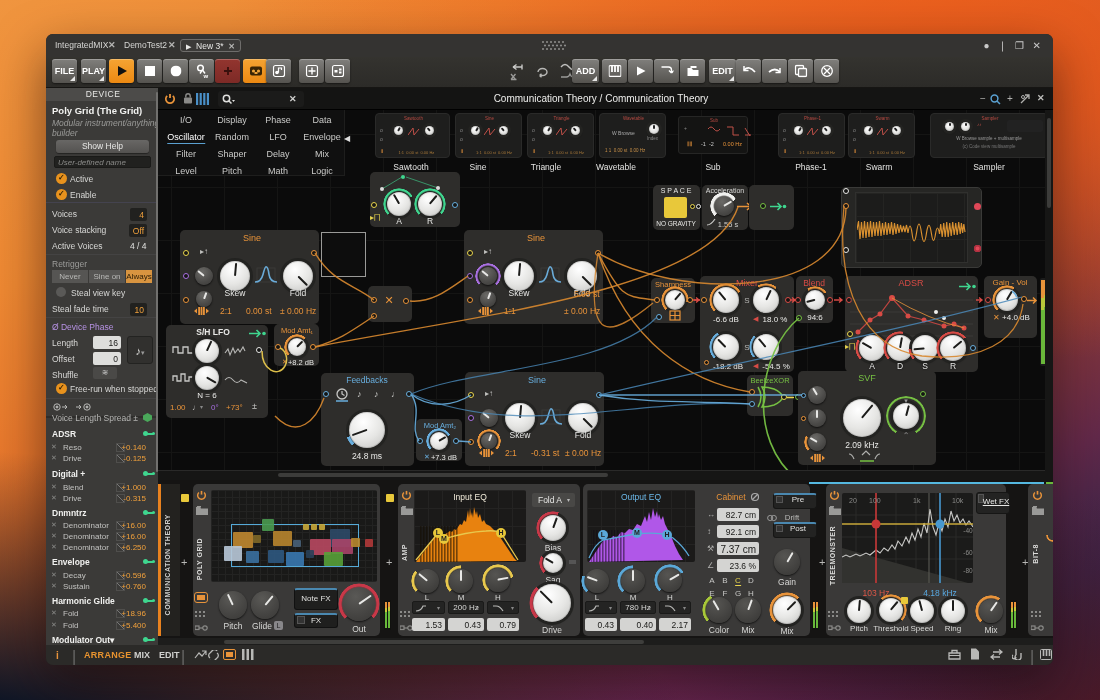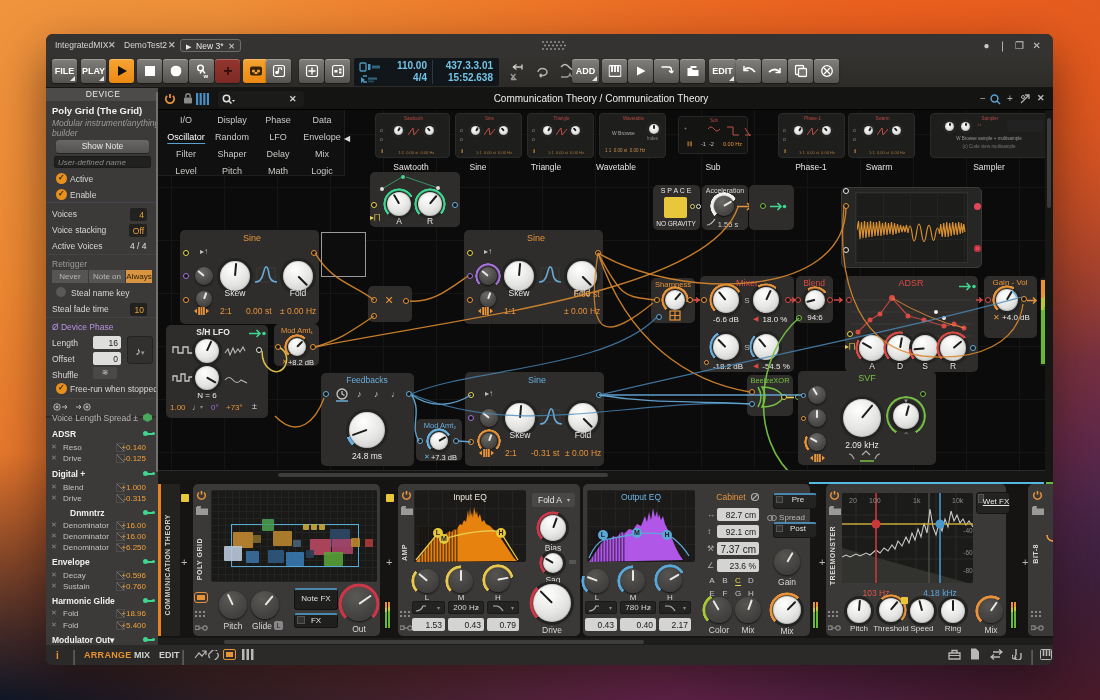--- a/index.html
+++ b/index.html
@@ -146,35 +146,20 @@
         </svg>
       </span>
     <span class="b" style="left:279px">
         <svg width="13" height="13" viewBox="0 0 13 13">
           <rect x="1" y="1" width="11" height="11" rx="2" fill="none" stroke="#fff" stroke-width="1.2"></rect>
           <rect x="3" y="5.5" width="3" height="2.5" fill="#fff"></rect>
           <rect x="7.5" y="4" width="2.5" height="2" fill="#fff"></rect>
           <rect x="7.5" y="7" width="2.5" height="2" fill="#fff"></rect>
         </svg>
       </span>
-    <div id="tempo">
-      <svg class="abs" style="left:5px;top:4px" width="22" height="22" viewBox="0 0 22 22" fill="#4a98c0">
-          <rect x="1" y="1" width="6" height="8" rx="1" fill="none" stroke="#4a98c0" stroke-width="1.3"></rect>
-          <rect x="9" y="2" width="2.5" height="6"></rect>
-          <rect x="13" y="3.5" width="8" height="3" opacity=".6"></rect>
-          <path d="M2 15 l4 3 -4 3 Z"></path>
-          <path d="M8 14 h-4 M8 20 h-4" stroke="#4a98c0" stroke-width="1.5"></path>
-          <rect x="9" y="15.5" width="9" height="2.2" opacity=".6"></rect>
-          <rect x="9" y="18.5" width="6" height="1.8" opacity=".4"></rect>
-        </svg>
-      <span class="r" style="left:12px;top:2px;width:61px">110.00</span>
-      <span class="r" style="left:12px;top:14px;width:61px">4/4</span>
-      <span class="r" style="left:82px;top:2px;width:57px">437.3.3.01</span>
-      <span class="r" style="left:82px;top:14px;width:57px">15:52.638</span>
-    </div>
     <svg class="abs" style="left:462px;top:6px" width="17" height="19" viewBox="0 0 17 19">
         <path d="M14 4 h-9 M5 4 l3.5 -2.5 M5 4 l3.5 2.5 M14 1.5 v5" stroke="#c8c8c6" stroke-width="1.4" fill="none"></path>
         <path d="M3 11 l4.5 5.5 M3 16.5 l4.5 -5.5 M3 16.5 h5.5" stroke="#9a9a98" stroke-width="1.3" fill="none"></path>
       </svg>
     <svg class="abs" style="left:489px;top:8px" width="19" height="14" viewBox="0 0 19 14">
         <path d="M3 7 a4.5 3.5 0 1 1 4.5 3.5 l-3 0 m0 0 l2 -1.8 m-2 1.8 l2 1.8" stroke="#b8b8b6" stroke-width="1.4" fill="none"></path>
       </svg>
     <svg class="abs" style="left:514px;top:5px" width="18" height="20" viewBox="0 0 18 20">
         <path d="M1 5 q4 -5 8 0 t8 0" stroke="#c0c0be" stroke-width="1.4" fill="none"></path>
         <path d="M1 15 h5.5 q2.5 0 3.5 -3 q1 3 3.5 3 h3.5" stroke="#9a9a98" stroke-width="1.3" fill="none"></path>
@@ -225,40 +210,40 @@
         <svg width="13" height="13" viewBox="0 0 13 13">
           <circle cx="6.5" cy="6.5" r="5.3" fill="none" stroke="#fff" stroke-width="1.3"></circle>
           <path d="M3.5 3.5 l6 6 M9.5 3.5 l-6 6" stroke="#fff" stroke-width="1.3"></path>
         </svg>
       </span>
   </div>
   <div id="lpanel">
     <div id="lphead">DEVICE</div>
     <div class="t" style="left:6px;top:17px;color:#f2f2f0;font-weight:bold;font-size:9.5px">Poly Grid (The Grid)</div>
     <div class="t" style="left:6px;top:30px;color:#9a9a98;font-style:italic;font-size:8.5px">Modular instrument/anything<br>builder</div>
-    <div class="t" style="left:10px;top:52px;width:93px;height:13px;background:linear-gradient(#686765,#545250);border-radius:3px;text-align:center;line-height:13px;color:#e8e8e6;box-shadow:0 1px 1px rgba(0,0,0,.4)">Show Note</div>
+    <div class="t" style="left:10px;top:52px;width:93px;height:13px;background:linear-gradient(#686765,#545250);border-radius:3px;text-align:center;line-height:13px;color:#e8e8e6;box-shadow:0 1px 1px rgba(0,0,0,.4)">Show Help</div>
     <div class="t" style="left:8px;top:68px;width:97px;height:12px;background:#21211f;border:1px solid #1a1a18;border-radius:2px;color:#8a8a88;font-style:italic;padding:1px 3px;font-size:8px">User-defined name</div>
     <span class="chk" style="left:10px;top:85px"></span>
       <span class="t" style="left:24px;top:86px">Active</span>
     <span class="chk" style="left:10px;top:101px"></span>
       <span class="t" style="left:24px;top:102px">Enable</span>
     <div class="t" style="left:0;top:114px;width:114px;border-top:1px solid #44434f"></div>
     <span class="t" style="left:6px;top:121px">Voices</span>
       <span class="val" style="left:84px;top:120px;width:17px">4</span>
     <span class="t" style="left:6px;top:137px">Voice stacking</span>
       <span class="val" style="left:83px;top:136px;width:18px">Off</span>
     <span class="t" style="left:6px;top:153px">Active Voices</span>
       <span class="t" style="left:84px;top:153px;color:#e2e2e0">4 / 4</span>
     <div class="t" style="left:0;top:166px;width:114px;border-top:1px solid #444343"></div>
     <span class="t" style="left:6px;top:171px;color:#9d9d9b">Retrigger</span>
     <span class="seg" style="left:6px;top:182px;width:36px">Never</span>
-      <span class="seg" style="left:43px;top:182px;width:36px">Note on</span>
+      <span class="seg" style="left:43px;top:182px;width:36px">Sine on</span>
       <span class="seg on" style="left:80px;top:182px;width:26px">Always</span>
     <span class="dot" style="left:10px;top:199px"></span>
-      <span class="t" style="left:25px;top:200px">Steal name key</span>
+      <span class="t" style="left:25px;top:200px">Steal view key</span>
     <span class="t" style="left:6px;top:216px">Steal fade time</span>
       <span class="val" style="left:84px;top:215px;width:17px">10</span>
     <div class="t" style="left:0;top:229px;width:114px;border-top:1px solid #444343"></div>
     <span class="t" style="left:6px;top:234px;color:#b792e4">Ø Device Phase</span>
     <span class="t" style="left:6px;top:250px">Length</span>
       <span class="inp" style="left:47px;top:248px;width:28px">16</span>
     <span class="t" style="left:6px;top:266px">Offset</span>
       <span class="inp" style="left:47px;top:264px;width:28px">0</span>
     <div class="t" style="left:81px;top:248px;width:26px;height:28px;background:#31302e;border:1px solid #232321;border-radius:3px;color:#dcdcda;text-align:center;line-height:28px;font-size:11px">♪<span style="font-size:7px;color:#999">▾</span></div>
     <span class="t" style="left:6px;top:282px">Shuffle</span>
@@ -295,21 +280,21 @@
       </div>
     <span class="mx" style="top:395px">✕</span>
       <span class="ml" style="top:395px">Blend</span>
       <span class="msl" style="top:395px"></span>
       <span class="mv" style="top:395px">+1.000</span>
     <span class="mx" style="top:406px">✕</span>
       <span class="ml" style="top:406px">Drive</span>
       <span class="msl" style="top:406px"></span>
       <span class="mv" style="top:406px">-0.315</span>
     <div class="mrow">
-        <b style="left:24px;top:420px">Dnmntrz</b>
+        <b style="left:6px;top:420px">Dnmntrz</b>
         <i style="left:97px;top:422px"></i>
       </div>
     <span class="mx" style="top:433px">✕</span>
       <span class="ml" style="top:433px">Denominator</span>
       <span class="msl" style="top:433px"></span>
       <span class="mv" style="top:433px">+16.00</span>
     <span class="mx" style="top:444px">✕</span>
       <span class="ml" style="top:444px">Denominator</span>
       <span class="msl" style="top:444px"></span>
       <span class="mv" style="top:444px">+16.00</span>
@@ -1226,21 +1211,21 @@
         <i style="background:#e8e8e6;transform:rotate(20deg)"></i>
       </span>
 <span class="t" style="left:590px;top:145px;font-size:8.5px;color:#d8d8d6;transform:translateX(-50%);">Mix</span>
 <div class="abs" style="left:615px;top:13px;width:44px;height:16px;background:#232322;border:1px solid #161615;border-radius:3px;border-top:2px solid #4a88b0"></div>
       <div class="abs" style="left:618px;top:16px;width:7px;height:7px;background:#333;border:1px solid #555"></div>
       <span class="t" style="left:640.0px;top:15px;font-size:8px;color:#e0e0de;transform:translateX(-50%);">Pre</span>
 <svg class="abs" style="left:609px;top:34px" width="10" height="8">
         <circle cx="3.2" cy="4" r="2.6" fill="none" stroke="#999" stroke-width="1"></circle>
         <circle cx="6.8" cy="4" r="2.6" fill="none" stroke="#999" stroke-width="1"></circle>
       </svg>
-<span class="t" style="left:634px;top:33px;font-size:8px;color:#b8b8b6;transform:translateX(-50%);">Spread</span>
+<span class="t" style="left:634px;top:33px;font-size:8px;color:#b8b8b6;transform:translateX(-50%);">Drift</span>
 <div class="abs" style="left:615px;top:42px;width:44px;height:16px;background:#232322;border:1px solid #161615;border-radius:3px;border-top:2px solid #4a88b0"></div>
       <div class="abs" style="left:618px;top:45px;width:7px;height:7px;background:#333;border:1px solid #555"></div>
       <span class="t" style="left:640.0px;top:44px;font-size:8px;color:#e0e0de;transform:translateX(-50%);">Post</span>
 <span class="kd" style="left:616px;top:69px;width:26px;height:26px;background:radial-gradient(circle at 40% 28%, #565552, #434240 60%, #373634);">
         <i style="background:#e8e8e6;transform:rotate(30deg)"></i>
       </span>
 <span class="t" style="left:629px;top:97px;font-size:8.5px;color:#d8d8d6;transform:translateX(-50%);">Gain</span>
 <span class="k" style="left:615px;top:116px;width:28px;height:28px;">
         <i style="background:#1c1c1a;transform:rotate(45deg)"></i>
       </span>

